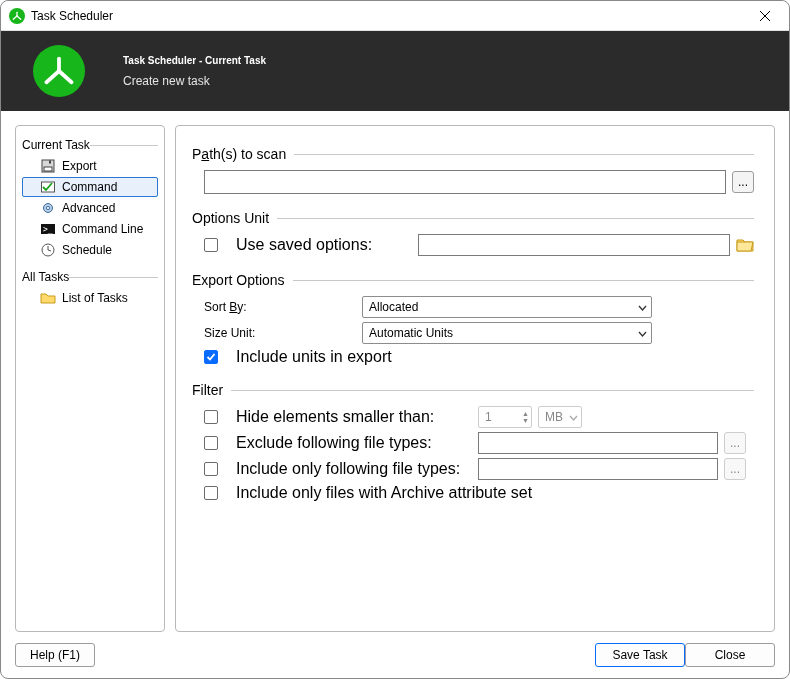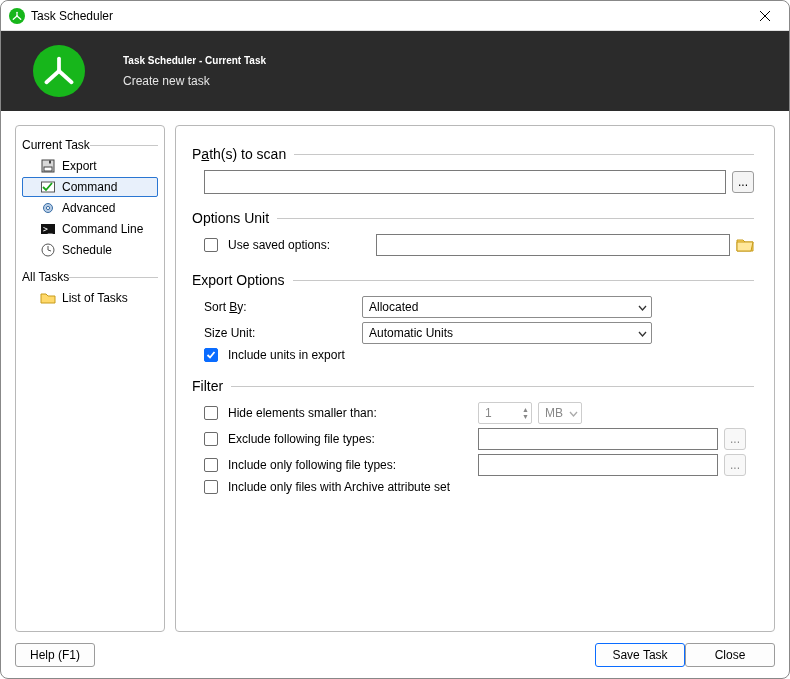--- a/index.html
+++ b/index.html
@@ -141,22 +141,22 @@
     border-radius: 3px;
     font-size: 12px;
     line-height: 0;
     display: flex; align-items:center; justify-content:center;
     cursor: default;
   }
   .btn-ellipsis.disabled { color: #888; background:#f8f8f8; border-color:#cdcdcd; }
   .folder-icon svg { width: 18px; height: 18px; }
 
   .checkbox {
-    display: flex; align-items: center; gap: 10px;
-    font-size: 12px;
+    display: flex; align-items: center; gap: 18px;
+    font-size: 16px;
     cursor: default;
   }
   .checkbox .box {
     width: 14px; height: 14px;
     border: 1px solid #6b6b6b;
     border-radius: 2px;
     background: #fff;
     display: flex; align-items: center; justify-content: center;
   }
   .checkbox.checked .box {

